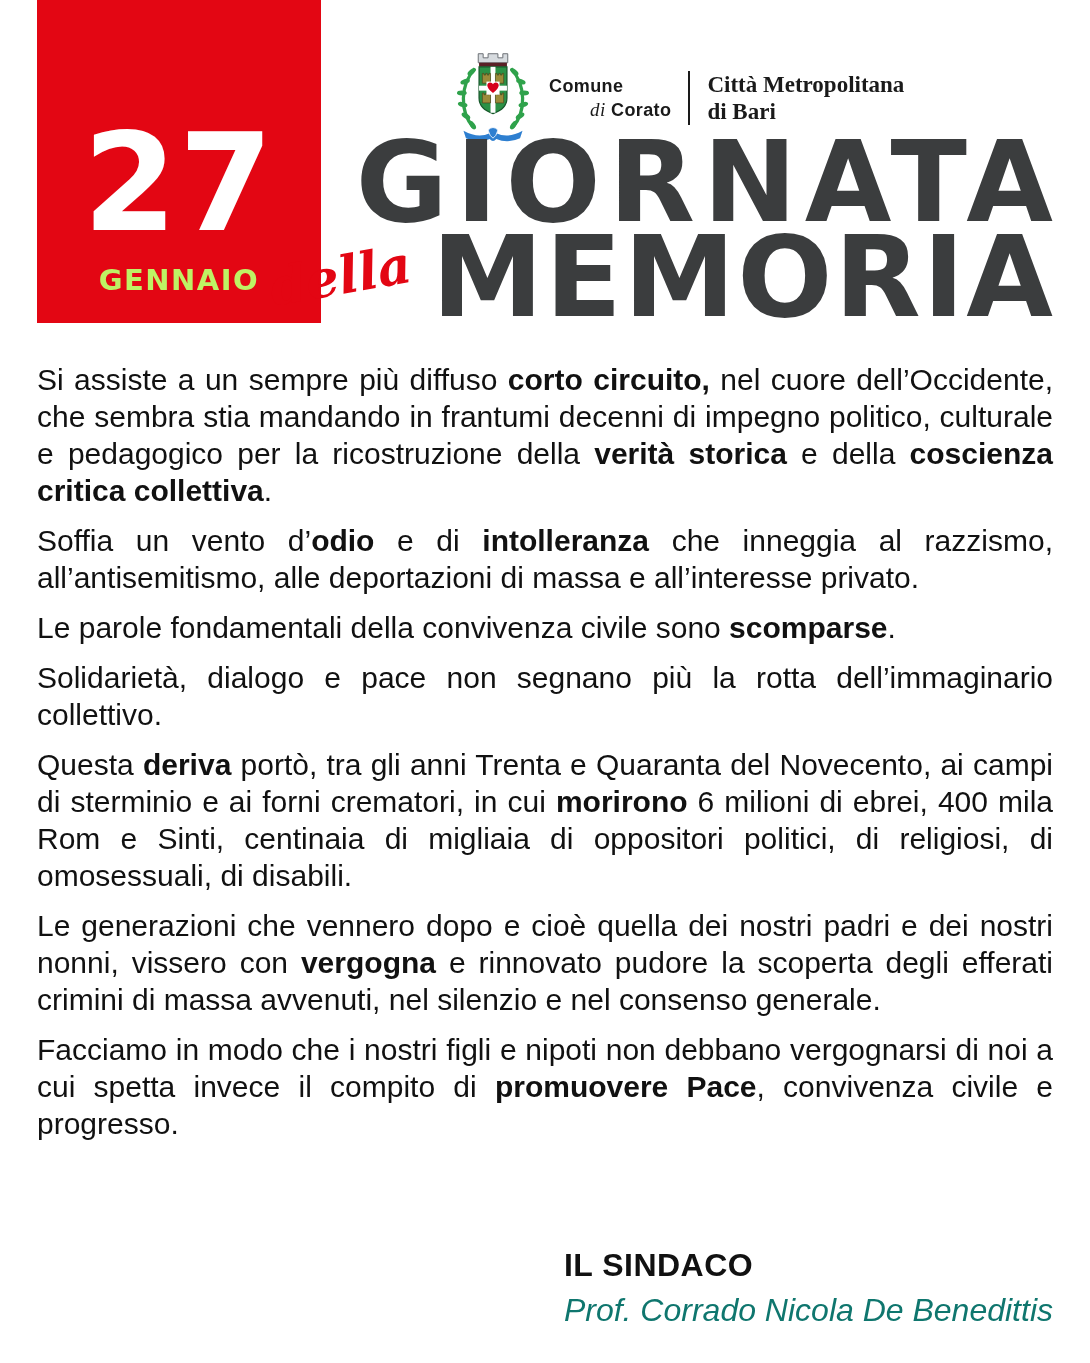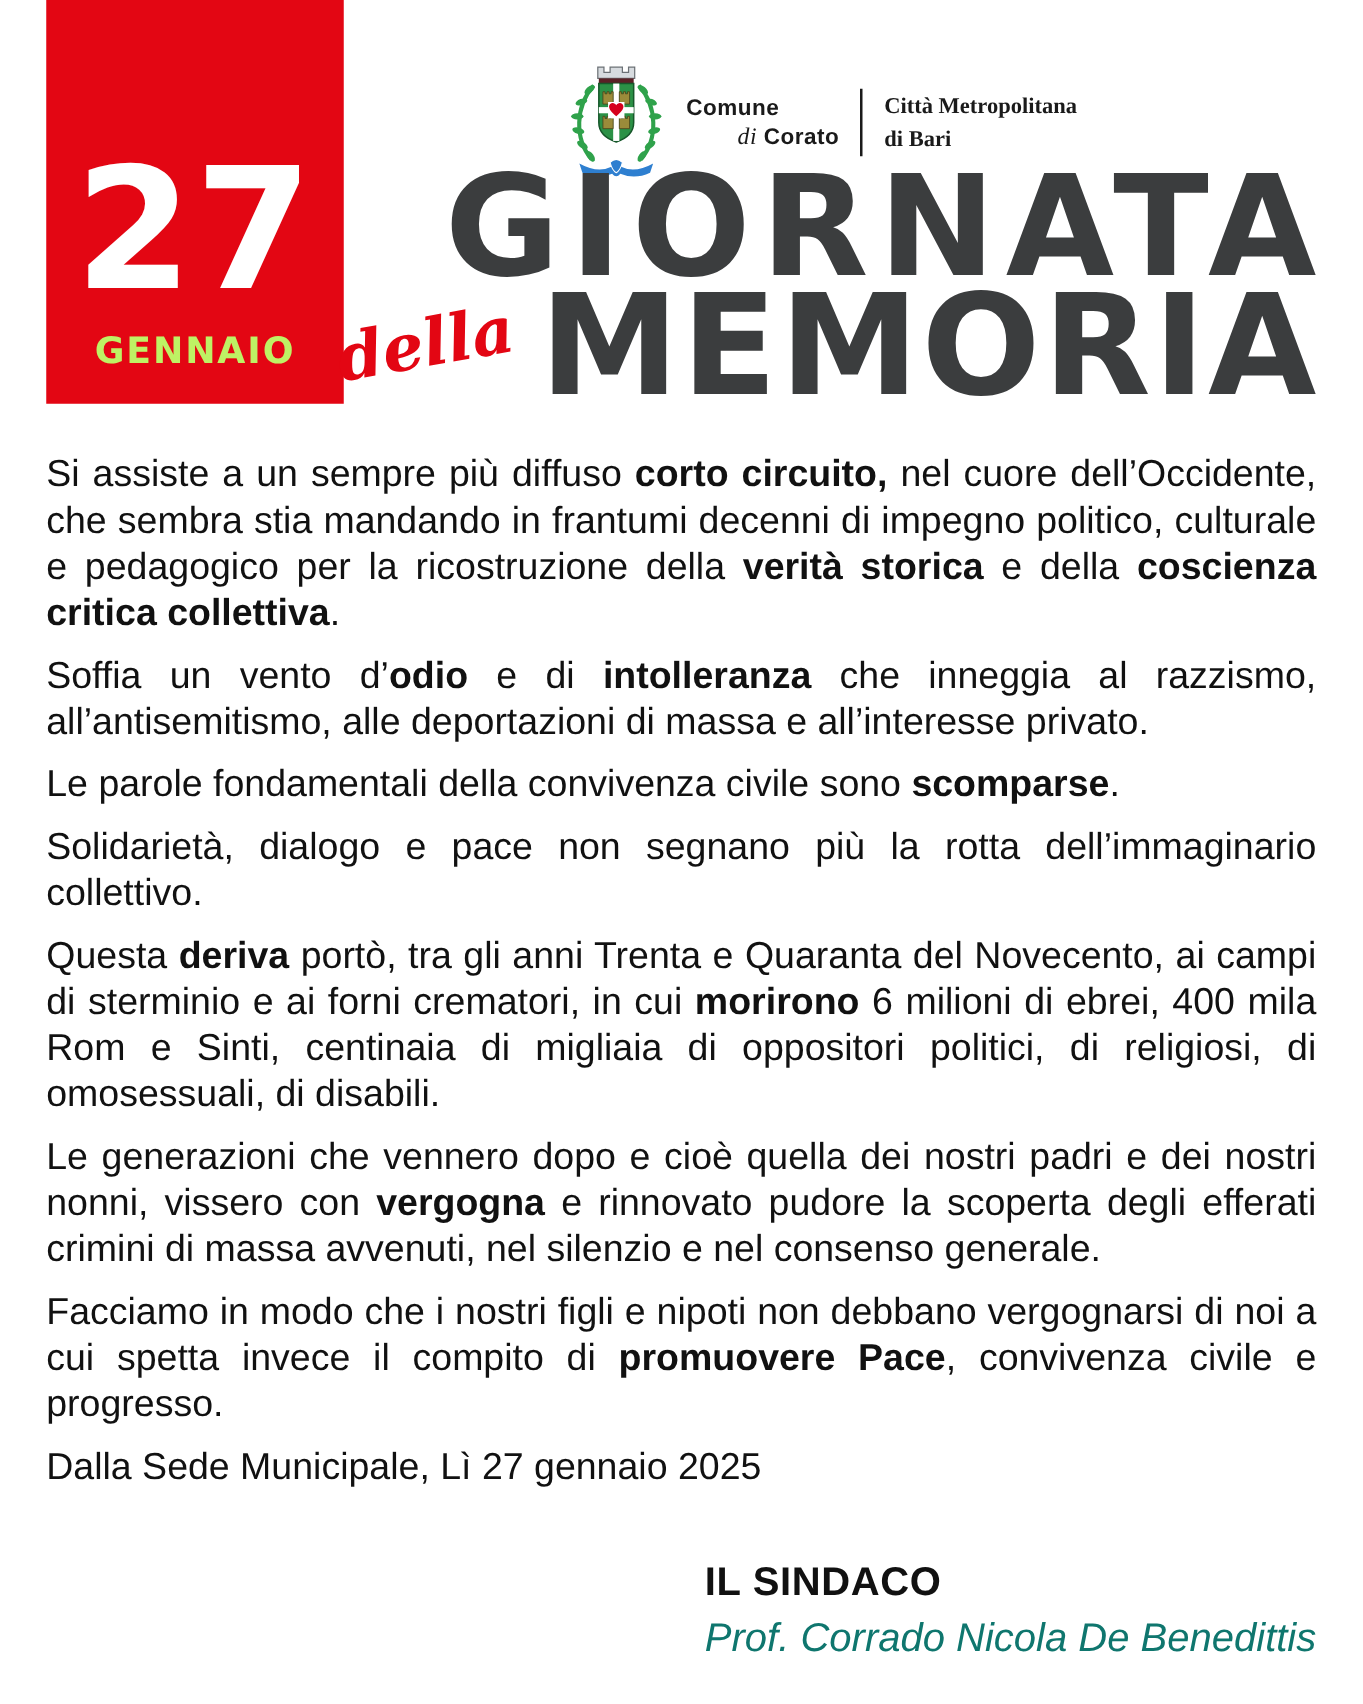--- a/index.html
+++ b/index.html
@@ -9,21 +9,21 @@
     font-family: "Liberation Sans", sans-serif;
     color: #111111;
     position: relative;
     overflow: hidden;
   }
   .page { position: absolute; inset: 0; background: #fff; }
 
   
   .date-badge {
     position: absolute; left: 37px; top: 0;
-    width: 238px; height: 323px;
+    width: 284px; height: 323px;
     background: var(--red, #E30613);
     text-align: center;
   }
   .date-day {
     font-family: "DejaVu Sans", sans-serif;
     font-weight: bold; font-size: 135px; line-height: 1;
     color: #ffffff; padding-top: 116px; letter-spacing: 2px;
   }
   .date-month {
     font-family: "DejaVu Sans", sans-serif;
@@ -42,21 +42,21 @@
     font-size: 18px; line-height: 23px; font-weight: bold;
     color: var(--ink, #1a1a1a); letter-spacing: .4px; white-space: nowrap;
   }
   .comune-wordmark .serif-it {
     font-family: "Liberation Serif", serif;
     font-style: italic; font-weight: normal; font-size: 19px; margin-left: 41px;
   }
   .header-divider { width: 2px; height: 54px; background: var(--ink, #1a1a1a); }
   .metro-wordmark {
     font-family: "Liberation Serif", serif; font-weight: bold;
-    font-size: 18px; line-height: 27px; color: var(--ink, #1a1a1a);
+    font-size: 23px; line-height: 27px; color: var(--ink, #1a1a1a);
     white-space: nowrap;
   }
 
   
   .poster-title {
     position: absolute; right: 37px; top: 126px;
     text-align: right; color: var(--title, #3B3D3E);
     font-family: "DejaVu Sans", sans-serif; font-weight: bold;
   }
   .title-line1 { font-size: 112px; line-height: 1; letter-spacing: 8px; margin-right: -8px; white-space: nowrap; }
@@ -158,21 +158,20 @@
   </div>
 
   <div class="body-text">
       <p class="para"><span>Si assiste a un sempre più diffuso </span><strong>corto circuito,</strong><span> nel cuore dell’Occidente, che sembra stia mandando in frantumi decenni di impegno politico, culturale e pedagogico per la ricostruzione della </span><strong>verità storica</strong><span> e della </span><strong>coscienza critica collettiva</strong><span>.</span></p>
       <p class="para"><span>Soffia un vento d’</span><strong>odio</strong><span> e di </span><strong>intolleranza</strong><span> che inneggia al razzismo, all’antisemitismo, alle deportazioni di massa e all’interesse privato.</span></p>
       <p class="para"><span>Le parole fondamentali della convivenza civile sono </span><strong>scomparse</strong><span>.</span></p>
       <p class="para"><span>Solidarietà, dialogo e pace non segnano più la rotta dell’immaginario collettivo.</span></p>
       <p class="para"><span>Questa </span><strong>deriva</strong><span> portò, tra gli anni Trenta e Quaranta del Novecento, ai campi di sterminio e ai forni crematori, in cui </span><strong>morirono</strong><span> 6 milioni di ebrei, 400 mila Rom e Sinti, centinaia di migliaia di oppositori politici, di religiosi, di omosessuali, di disabili.</span></p>
       <p class="para"><span>Le generazioni che vennero dopo e cioè quella dei nostri padri e dei nostri nonni, vissero con </span><strong>vergogna</strong><span> e rinnovato pudore la scoperta degli efferati crimini di massa avvenuti, nel silenzio e nel consenso generale.</span></p>
       <p class="para"><span>Facciamo in modo che i nostri figli e nipoti non debbano vergognarsi di noi a cui spetta invece il compito di </span><strong>promuovere Pace</strong><span>, convivenza civile e progresso.</span></p>
-      <p class="para dateline"><span>Dalla Sede Municipale, Lì 27 gennaio 2025</span></p>
     </div>
 
   <div class="signature-block">
     <div class="signature-role">IL SINDACO</div>
     <div class="signature-name">Prof. Corrado Nicola De Benedittis</div>
   </div>
 
 </div>
 
 </body></html>

